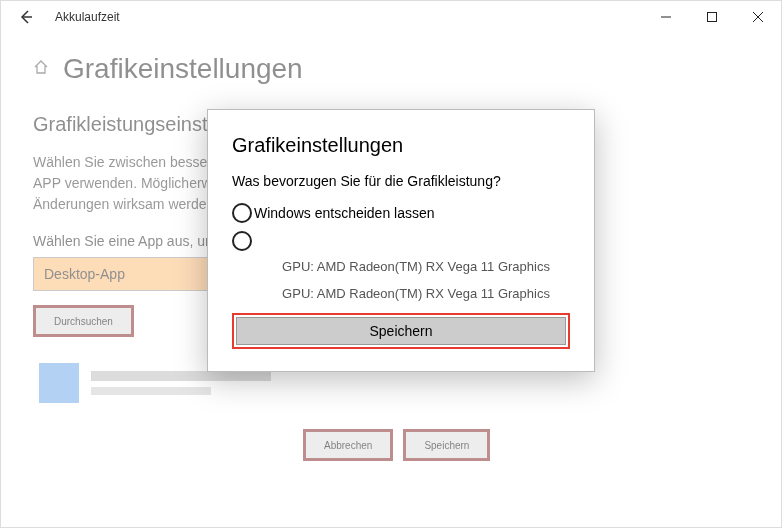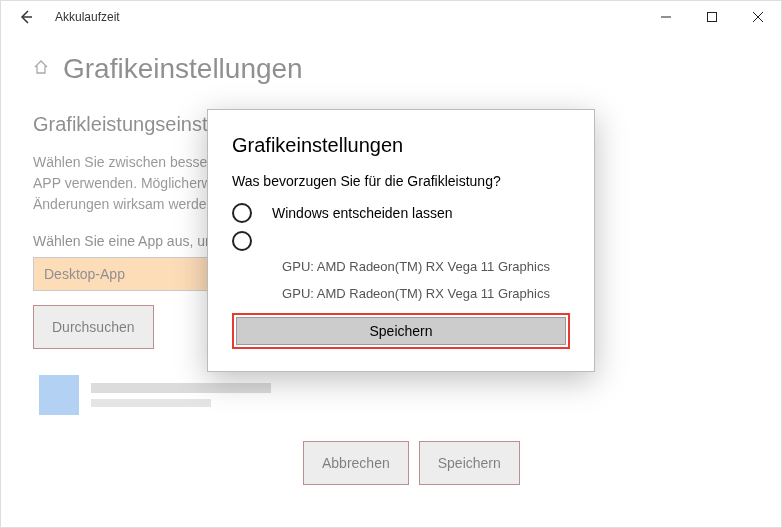--- a/index.html
+++ b/index.html
@@ -46,22 +46,22 @@
   .para { font-size:14px; color:#333; line-height:1.5; margin-bottom:18px; max-width:520px; }
   .label { font-size:14px; margin-bottom:8px; }
   .dropdown {
     width:280px; height:34px; border:1px solid #999; background:#fdba74;
     display:flex;align-items:center;padding:0 10px;font-size:14px;
     margin-bottom:14px;
     justify-content:space-between;
   }
   .dropdown .chev { font-size:11px; }
   .btn {
-    height:44px; padding:0 18px; border:1px solid #7f1d1d; background:#ddd;
-    font-size:14px;cursor:pointer;display:inline-flex;align-items:center;justify-content:center;
+    height:32px; padding:0 18px; border:3px solid #7f1d1d; background:#ddd;
+    font-size:10px;cursor:pointer;display:inline-flex;align-items:center;justify-content:center;
   }
   .app-row {
     display:flex;align-items:center; gap:12px; margin-top:18px;
     width:440px; padding:8px 6px;
   }
   .app-icon { width:40px;height:40px; background:#6aa6e8; }
   .app-text { flex:1; }
   .app-text .l1 { height:10px; width:180px; background:#bbb; margin-bottom:6px; }
   .app-text .l2 { height:8px; width:120px; background:#ccc; }
   .bottom-btns { margin-top:18px; display:flex; gap:10px; margin-left:270px;}
@@ -72,21 +72,21 @@
     left:206px; top:108px;
     width:388px;
     background:#fff;
     border:1px solid #bbb;
     box-shadow:0 8px 30px rgba(0,0,0,0.25);
     padding:24px 24px 22px 24px;
     z-index:10;
   }
   .modal h2 { font-weight:400; font-size:20px; margin-bottom:16px; }
   .modal .q { font-size:14px; margin-bottom:14px; }
-  .radio-row { display:flex; align-items:center; gap:20px; margin-bottom:8px; font-size:14px; }
+  .radio-row { display:flex; align-items:center; gap:2px; margin-bottom:8px; font-size:14px; }
   .radio {
     width:20px;height:20px;border:2px solid #222;border-radius:50%;
     display:inline-flex;align-items:center;justify-content:center;flex-shrink:0;
   }
   .radio.sel { border-color:#0067c0; }
   .radio.sel::after { content:""; width:10px;height:10px;border-radius:50%;background:#0067c0; }
   .sub { font-size:13px; color:#555; margin:0 0 12px 30px;text-align:center; }
   .modal-btns { display:flex; gap:0; margin-top:10px; }
   .modal-btns button {
     flex:1; height:28px; border:1px solid #999; background:#ccc; font-size:14px;

